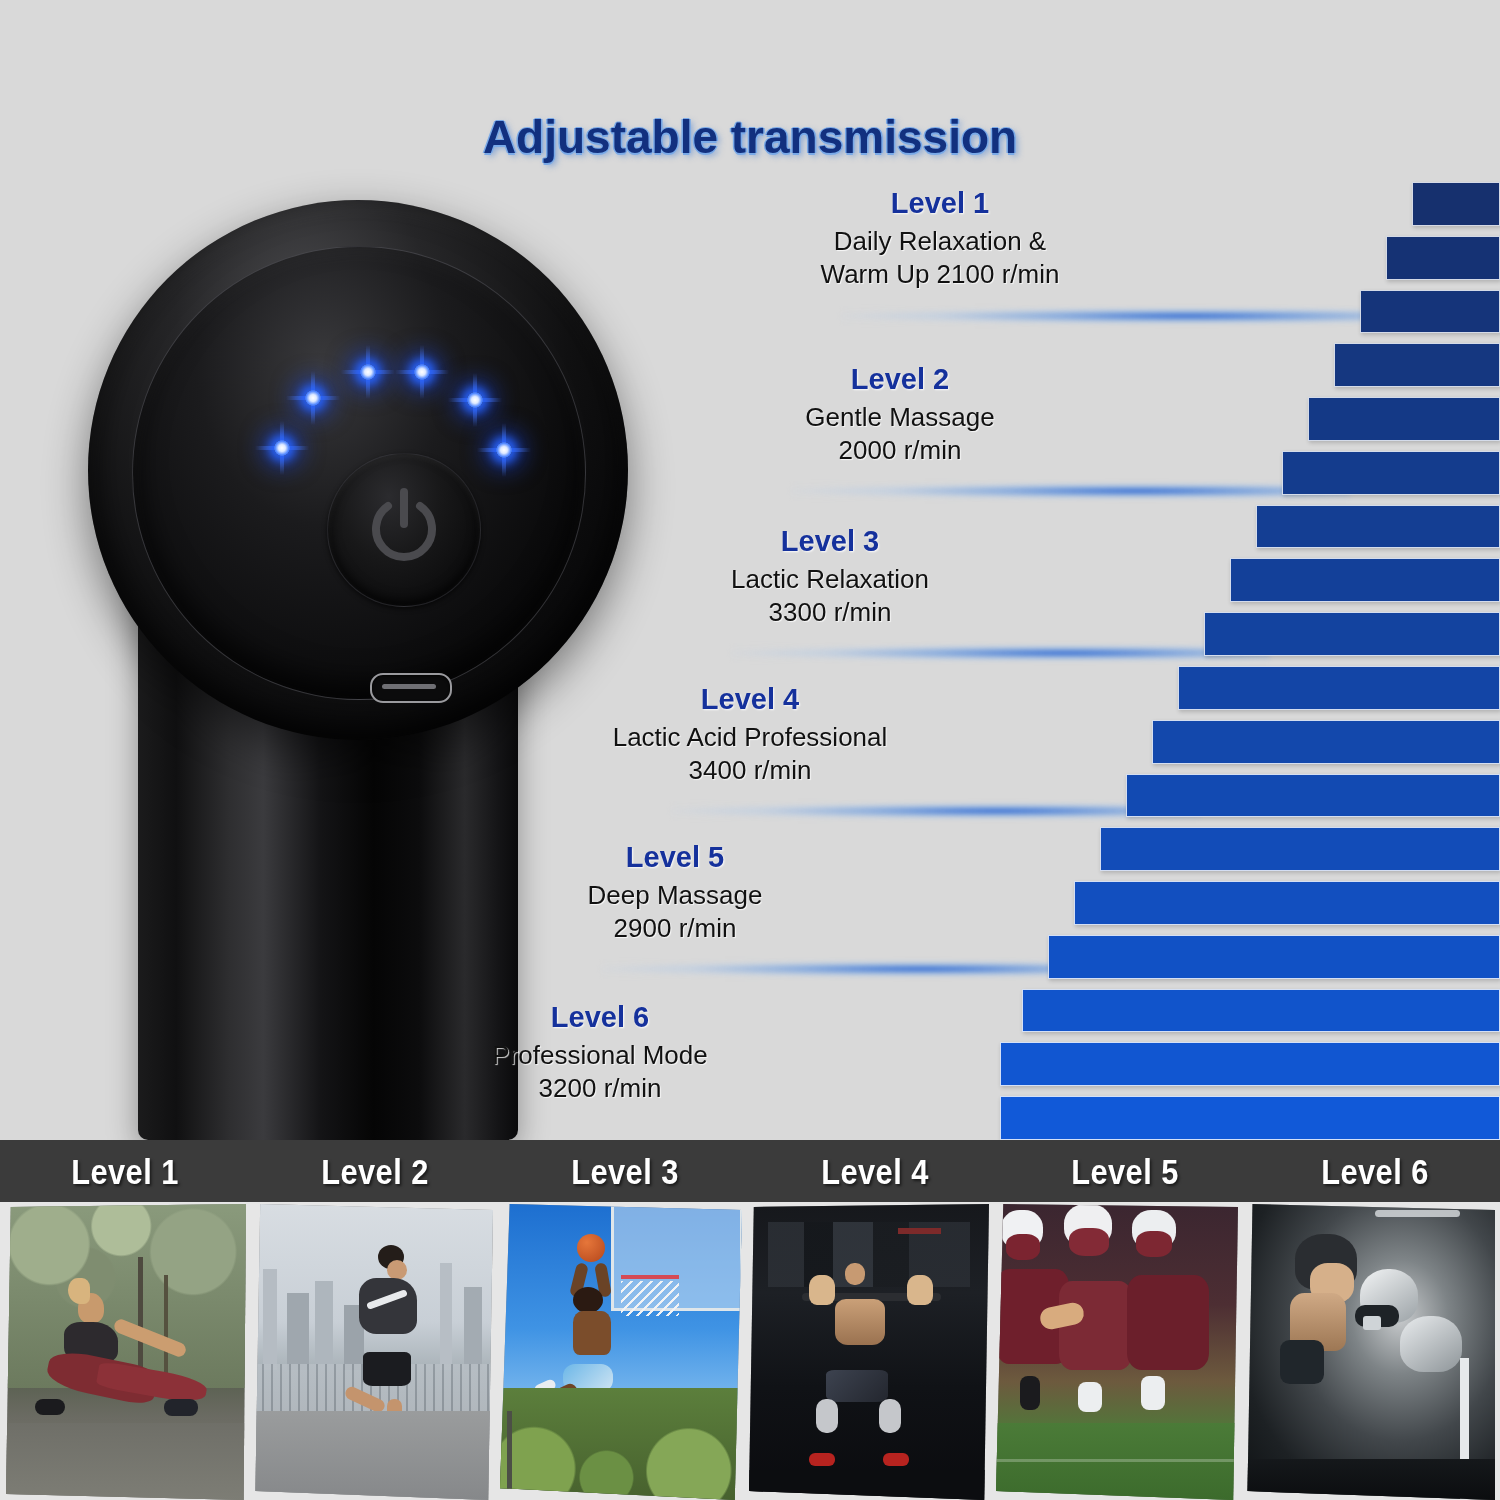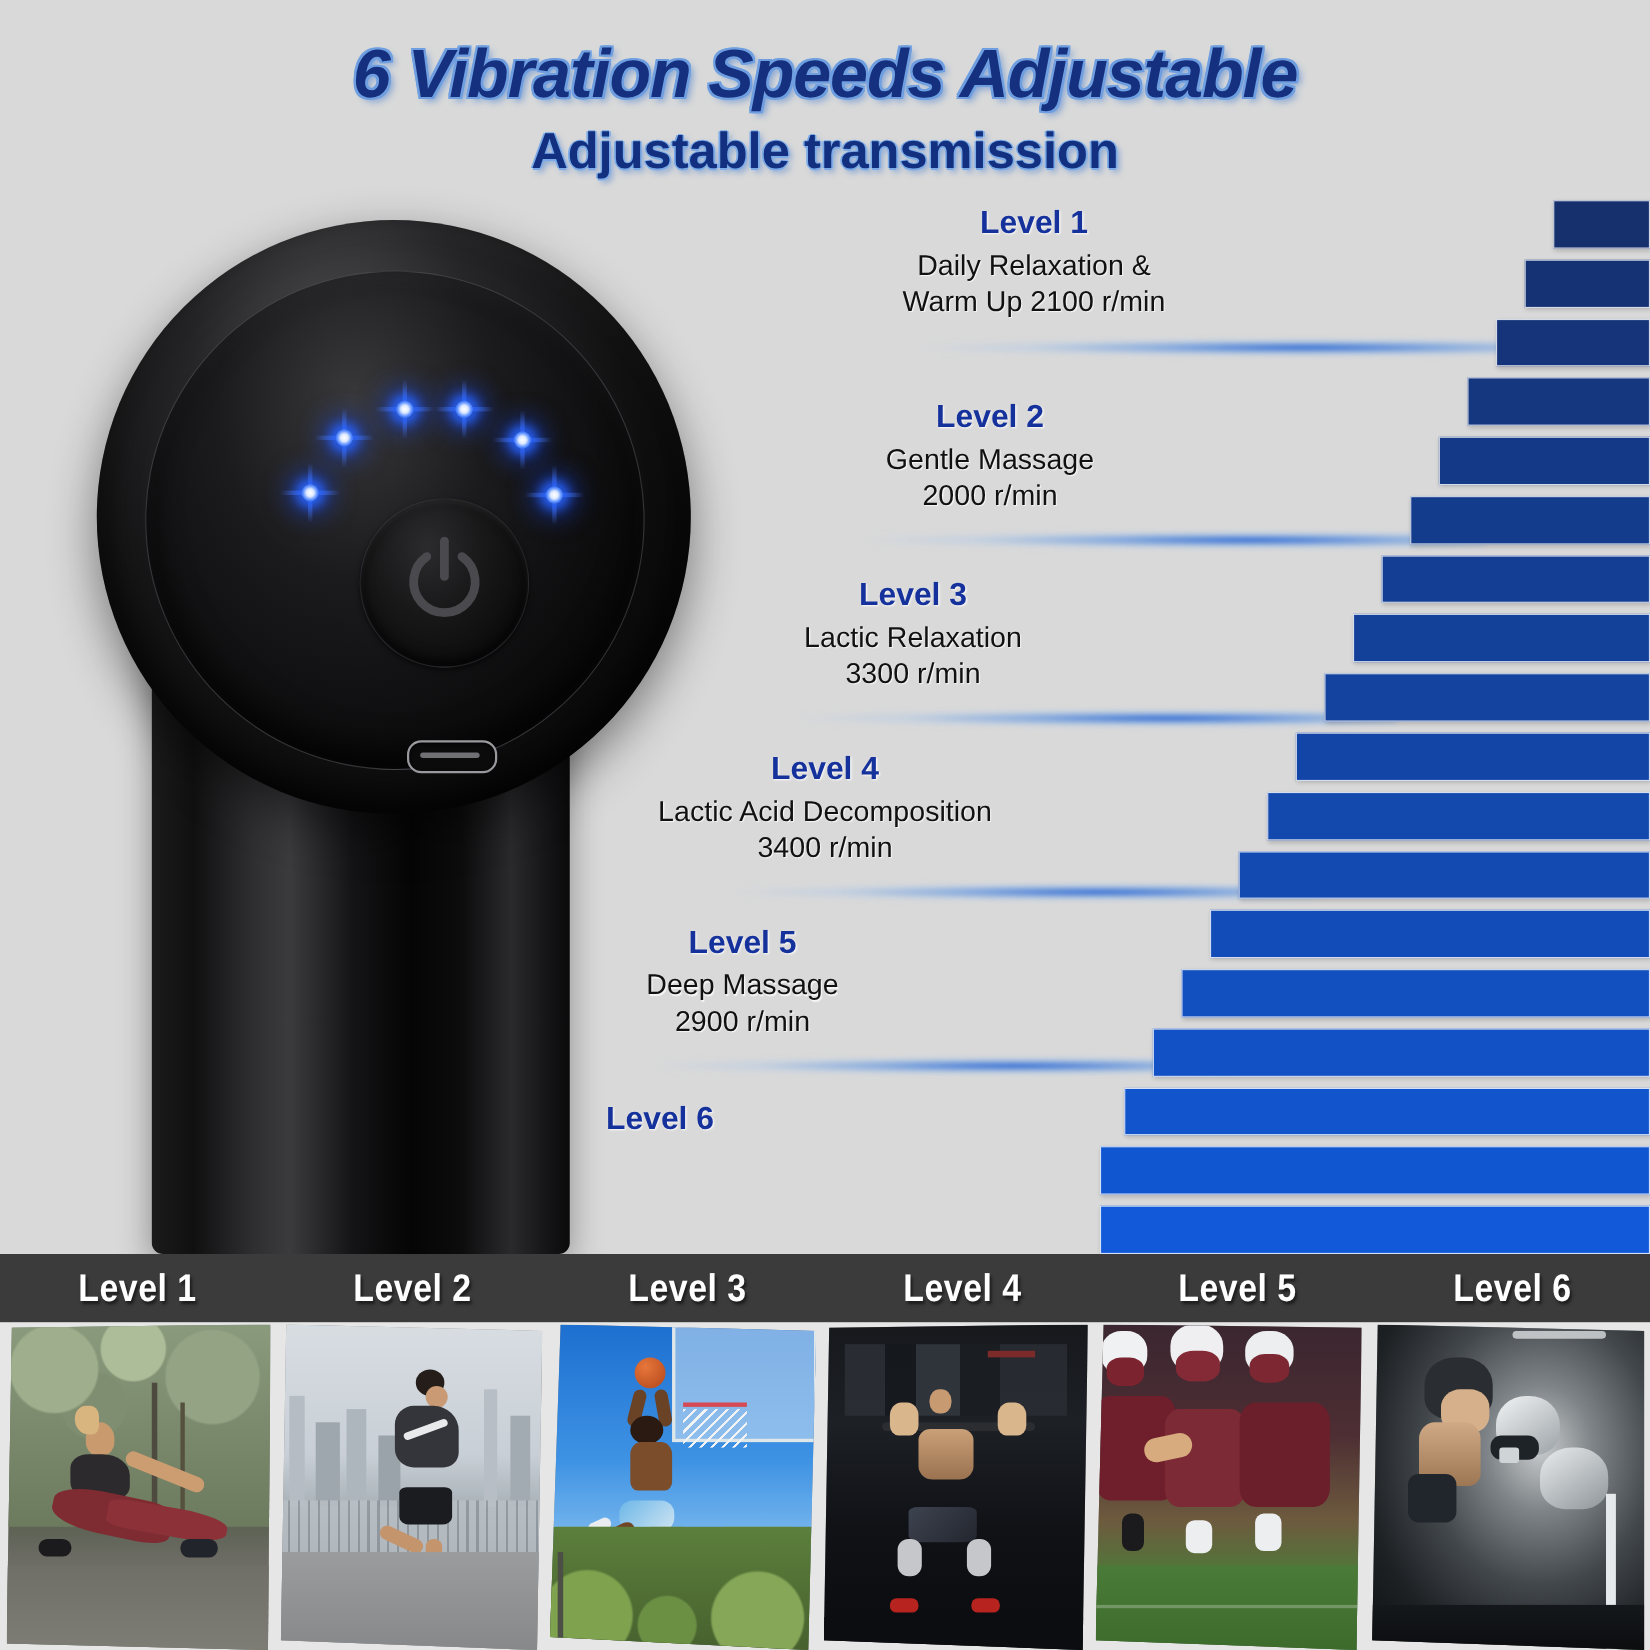--- a/index.html
+++ b/index.html
@@ -121,21 +121,20 @@
     position:absolute;top:64px;height:296px;overflow:hidden;
     background:#888;box-shadow:2px 0 6px rgba(0,0,0,.25);
   }
   .photo .inner{position:absolute;left:0;top:0;width:100%;height:100%;}
   .fig{position:absolute;}
 </style>
 </head>
 <body>
 
 <div id="header">
-  <div id="title">6 Vibration Speeds Adjustable</div>
   <div id="subtitle">Adjustable  transmission</div>
 </div>
 
 <div id="device">
   <div id="handle"></div>
   <div id="cap-outer">
     <div id="cap-ring">
 
       <div class="led" style="left:122px;top:174px;">
         <span class="ray-h"></span>
@@ -205,37 +204,41 @@
     <div class="lv-desc">
       <span>Lactic Relaxation</span><br>
       <span>3300 r/min</span>
     </div>
   </div>
   <div class="divider" style="left:70px;top:462px;width:540px;"></div>
 
   <div class="lvl" style="left:-190px;top:502px;">
     <div class="lv-title">Level 4</div>
     <div class="lv-desc">
-      <span>Lactic Acid Decomposition</span><br>
+      <span>Lactic Acid Professional</span><br>
       <span>3400 r/min</span>
     </div>
   </div>
   <div class="divider" style="left:10px;top:620px;width:530px;"></div>
 
   <div class="lvl" style="left:-265px;top:660px;">
     <div class="lv-title">Level 5</div>
     <div class="lv-desc">
       <span>Deep Massage</span><br>
       <span>2900 r/min</span>
     </div>
   </div>
   <div class="divider" style="left:-60px;top:778px;width:520px;"></div>
 
   <div class="lvl" style="left:-340px;top:820px;">
     <div class="lv-title">Level 6</div>
+    <div class="lv-desc">
+      <span>Professional Mode</span><br>
+      <span>3200 r/min</span>
+    </div>
   </div>
 </div>
 
 <div id="chart">
     <div class="bar" style="top: 0px; height: 43.7778px; width: 88px; background: rgb(22, 48, 110);"></div>
     <div class="bar" style="top: 53.7778px; height: 43.7778px; width: 114px; background: rgb(21, 50, 116);"></div>
     <div class="bar" style="top: 107.556px; height: 43.7778px; width: 140px; background: rgb(21, 52, 122);"></div>
     <div class="bar" style="top: 161.333px; height: 43.7778px; width: 166px; background: rgb(21, 55, 128);"></div>
     <div class="bar" style="top: 215.111px; height: 43.7778px; width: 192px; background: rgb(20, 57, 134);"></div>
     <div class="bar" style="top: 268.889px; height: 43.7778px; width: 218px; background: rgb(20, 60, 141);"></div>

